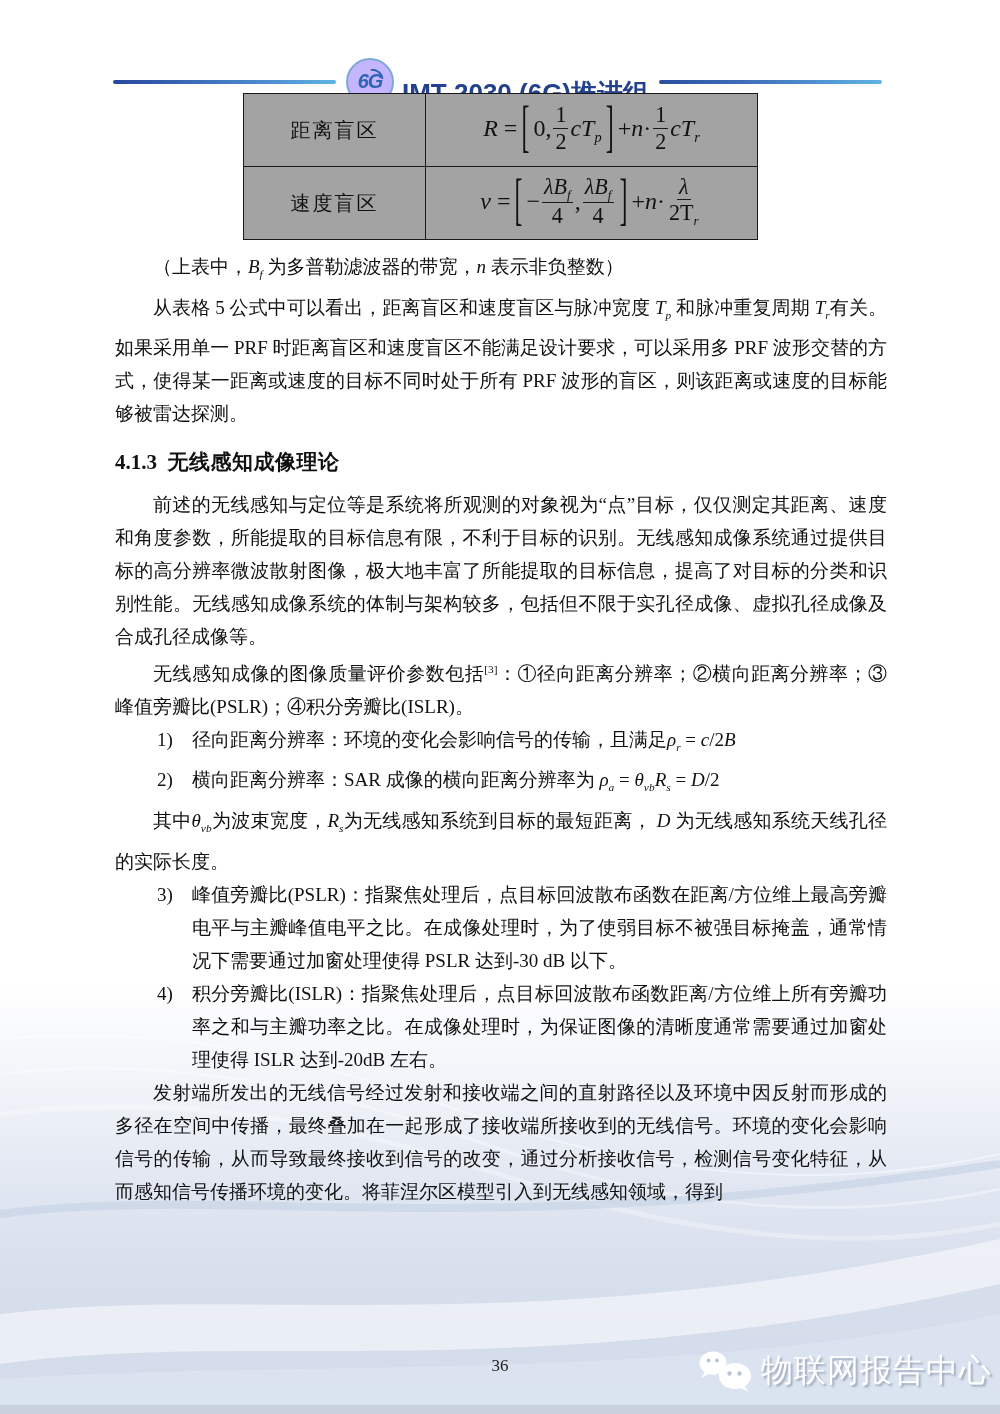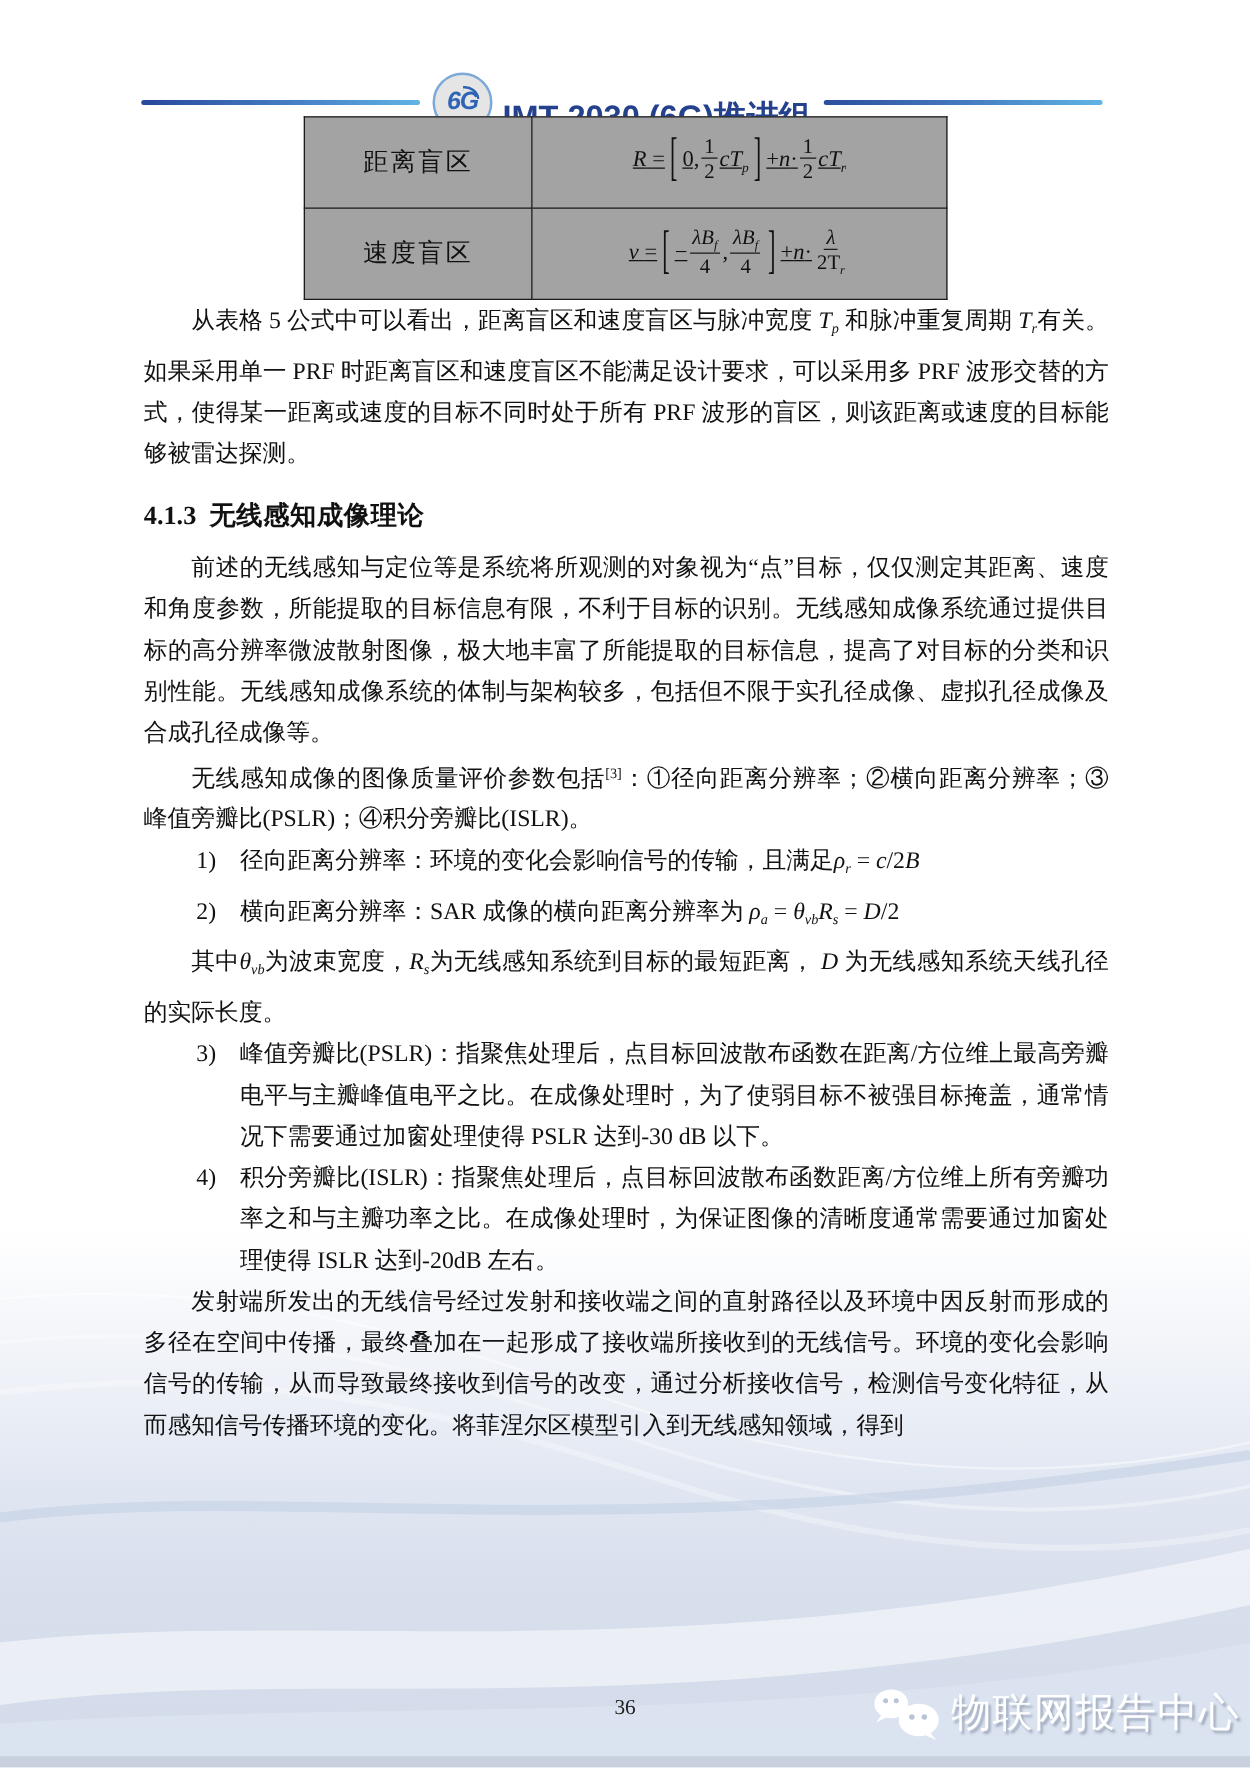--- a/index.html
+++ b/index.html
@@ -32,21 +32,21 @@
     position:absolute; top:38px; left:113px; right:118px;
     display:flex; align-items:center;
   }
   .hline { flex:1; height:4px; border-radius:2px; }
   .hline.left  { background:linear-gradient(to right,#27479c,#4e8fd0 70%,#5fb4e5); }
   .hline.right { background:linear-gradient(to right,#2a4f9f,#3f6fb8 40%,#5fb4e5); }
   .logo-group { display:flex; align-items:center; gap:8px; padding:0 10px; }
   .badge {
     width:48px; height:48px; border-radius:50%;
     border:2px solid #7da9d8;
-    background:#e5e5e5;
+    background:#c4b5fd;
     display:flex; align-items:center; justify-content:center;
     position:relative;
   }
   .badge-inner {
     font-family:"Liberation Sans", sans-serif;
     font-weight:bold; font-style:italic;
     font-size:20px; color:#2e63b6; letter-spacing:-1px;
   }
   .badge-arc {
     position:absolute; top:8px; right:9px;
@@ -68,21 +68,21 @@
   .content {
     position:absolute; top:93px; left:115px; width:772px;
     font-size:19px; line-height:33px;
     text-align:justify;
   }
   
   table.blind { border-collapse:collapse; margin-left:128px; background:#a3a3a3; }
   table.blind td { border:1.6px solid #1a1a1a; }
   td.tlabel { width:182px; height:73px; text-align:center; vertical-align:middle; font-size:20px; letter-spacing:2px; }
   td.tformula { width:332px; height:73px; text-align:center; vertical-align:middle; }
-  .math { font-family:"Liberation Serif", serif; font-size:18px; white-space:nowrap;text-decoration:underline; }
+  .math { font-family:"Liberation Serif", serif; font-size:24px; white-space:nowrap; }
   .v { font-style:italic; }
   .s { font-size:0.6em; font-style:italic; vertical-align:-0.4em; letter-spacing:0; }
   .frac { display:inline-flex; flex-direction:column; align-items:center; vertical-align:middle; margin:0 2px; line-height:1.15; font-size:0.92em; position:relative; top:-2px; }
   .fnum { border-bottom:1.4px solid #1a1a1a; padding:0 2px; }
   .fden { padding:0 2px; }
   .br { display:inline-block; transform:scaleY(2.35); font-weight:300; margin:0 4px; position:relative; top:-1px; }
   
   .cap { margin-top:10px; }
   .ind { text-indent:2em; }
   .heading { margin:17px 0 11px 0; font-size:21px; line-height:30px; text-align:left; }
@@ -164,20 +164,21 @@
                 <span class="fden">4</span>
               </span><span class="br">]</span><span>+</span><span class="v">n</span><span>·</span><span class="frac">
                 <span class="fnum v">λ</span>
                 <span class="fden"><span>2T</span><span class="s">r</span></span>
               </span></span>
       </td>
     </tr>
   </tbody>
     </table>
 
+  <div class="cap ind"><span>（上表中，</span><span class="imath v">B</span><span class="imath s">f</span><span> 为多普勒滤波器的带宽，</span><span class="imath v">n</span><span> 表示非负整数）</span></div>
 
   <div class="ind"><span>从表格 5 公式中可以看出，距离盲区和速度盲区与脉冲宽度 </span><span class="imath v">T</span><span class="imath s">p</span><span> 和脉冲重复周期 </span><span class="imath v">T</span><span class="imath s">r</span><span>有关。如果采用单一 PRF 时距离盲区和速度盲区不能满足设计要求，可以采用多 PRF 波形交替的方式，使得某一距离或速度的目标不同时处于所有 PRF 波形的盲区，则该距离或速度的目标能够被雷达探测。</span></div>
 
   <div class="heading"><span class="hnum">4.1.3</span><span>&nbsp;&nbsp;</span><span class="htitle">无线感知成像理论</span></div>
 
   <div class="ind">前述的无线感知与定位等是系统将所观测的对象视为“点”目标，仅仅测定其距离、速度和角度参数，所能提取的目标信息有限，不利于目标的识别。无线感知成像系统通过提供目标的高分辨率微波散射图像，极大地丰富了所能提取的目标信息，提高了对目标的分类和识别性能。无线感知成像系统的体制与架构较多，包括但不限于实孔径成像、虚拟孔径成像及合成孔径成像等。</div>
 
   <div class="ind"><span>无线感知成像的图像质量评价参数包括</span><sup class="ref">[3]</sup><span>：①径向距离分辨率；②横向距离分辨率；③峰值旁瓣比(PSLR)；④积分旁瓣比(ISLR)。</span></div>
 
   <div class="item"><span class="inum">1)</span><span>径向距离分辨率：环境的变化会影响信号的传输，且满足</span><span class="imath v">ρ</span><span class="imath s">r</span><span class="imath"> = </span><span class="imath v">c</span><span class="imath">/2</span><span class="imath v">B</span></div>

